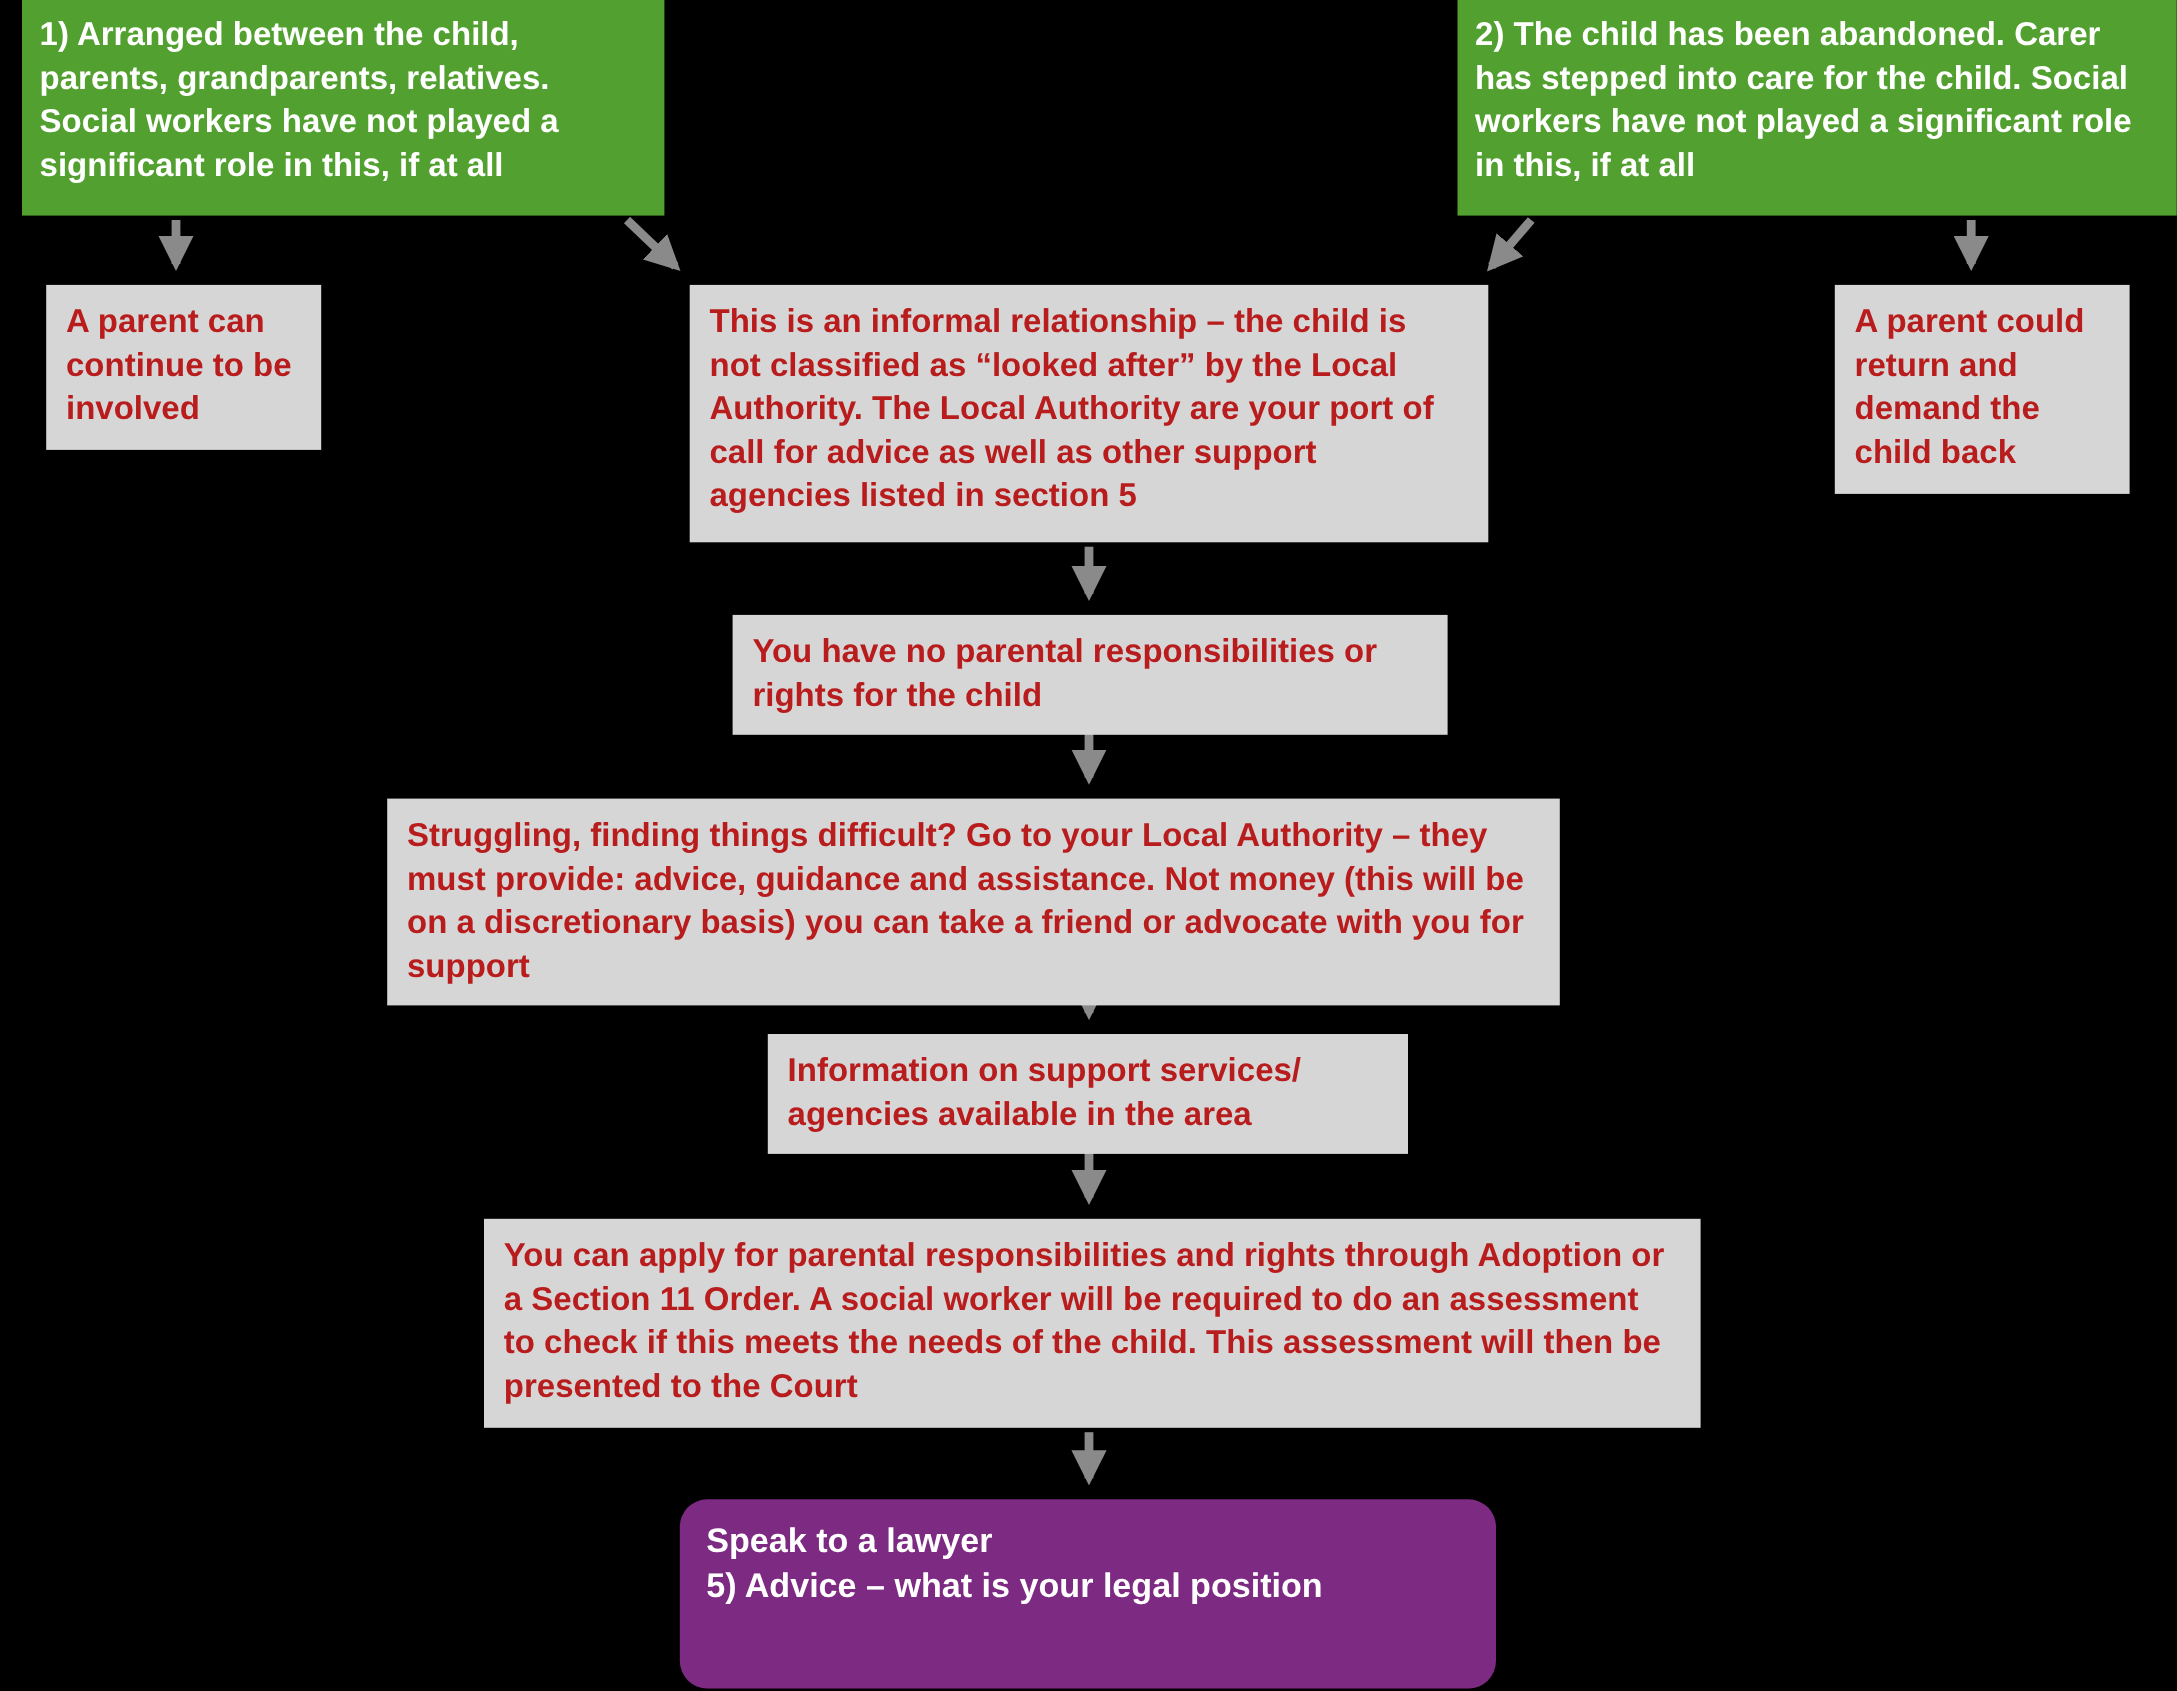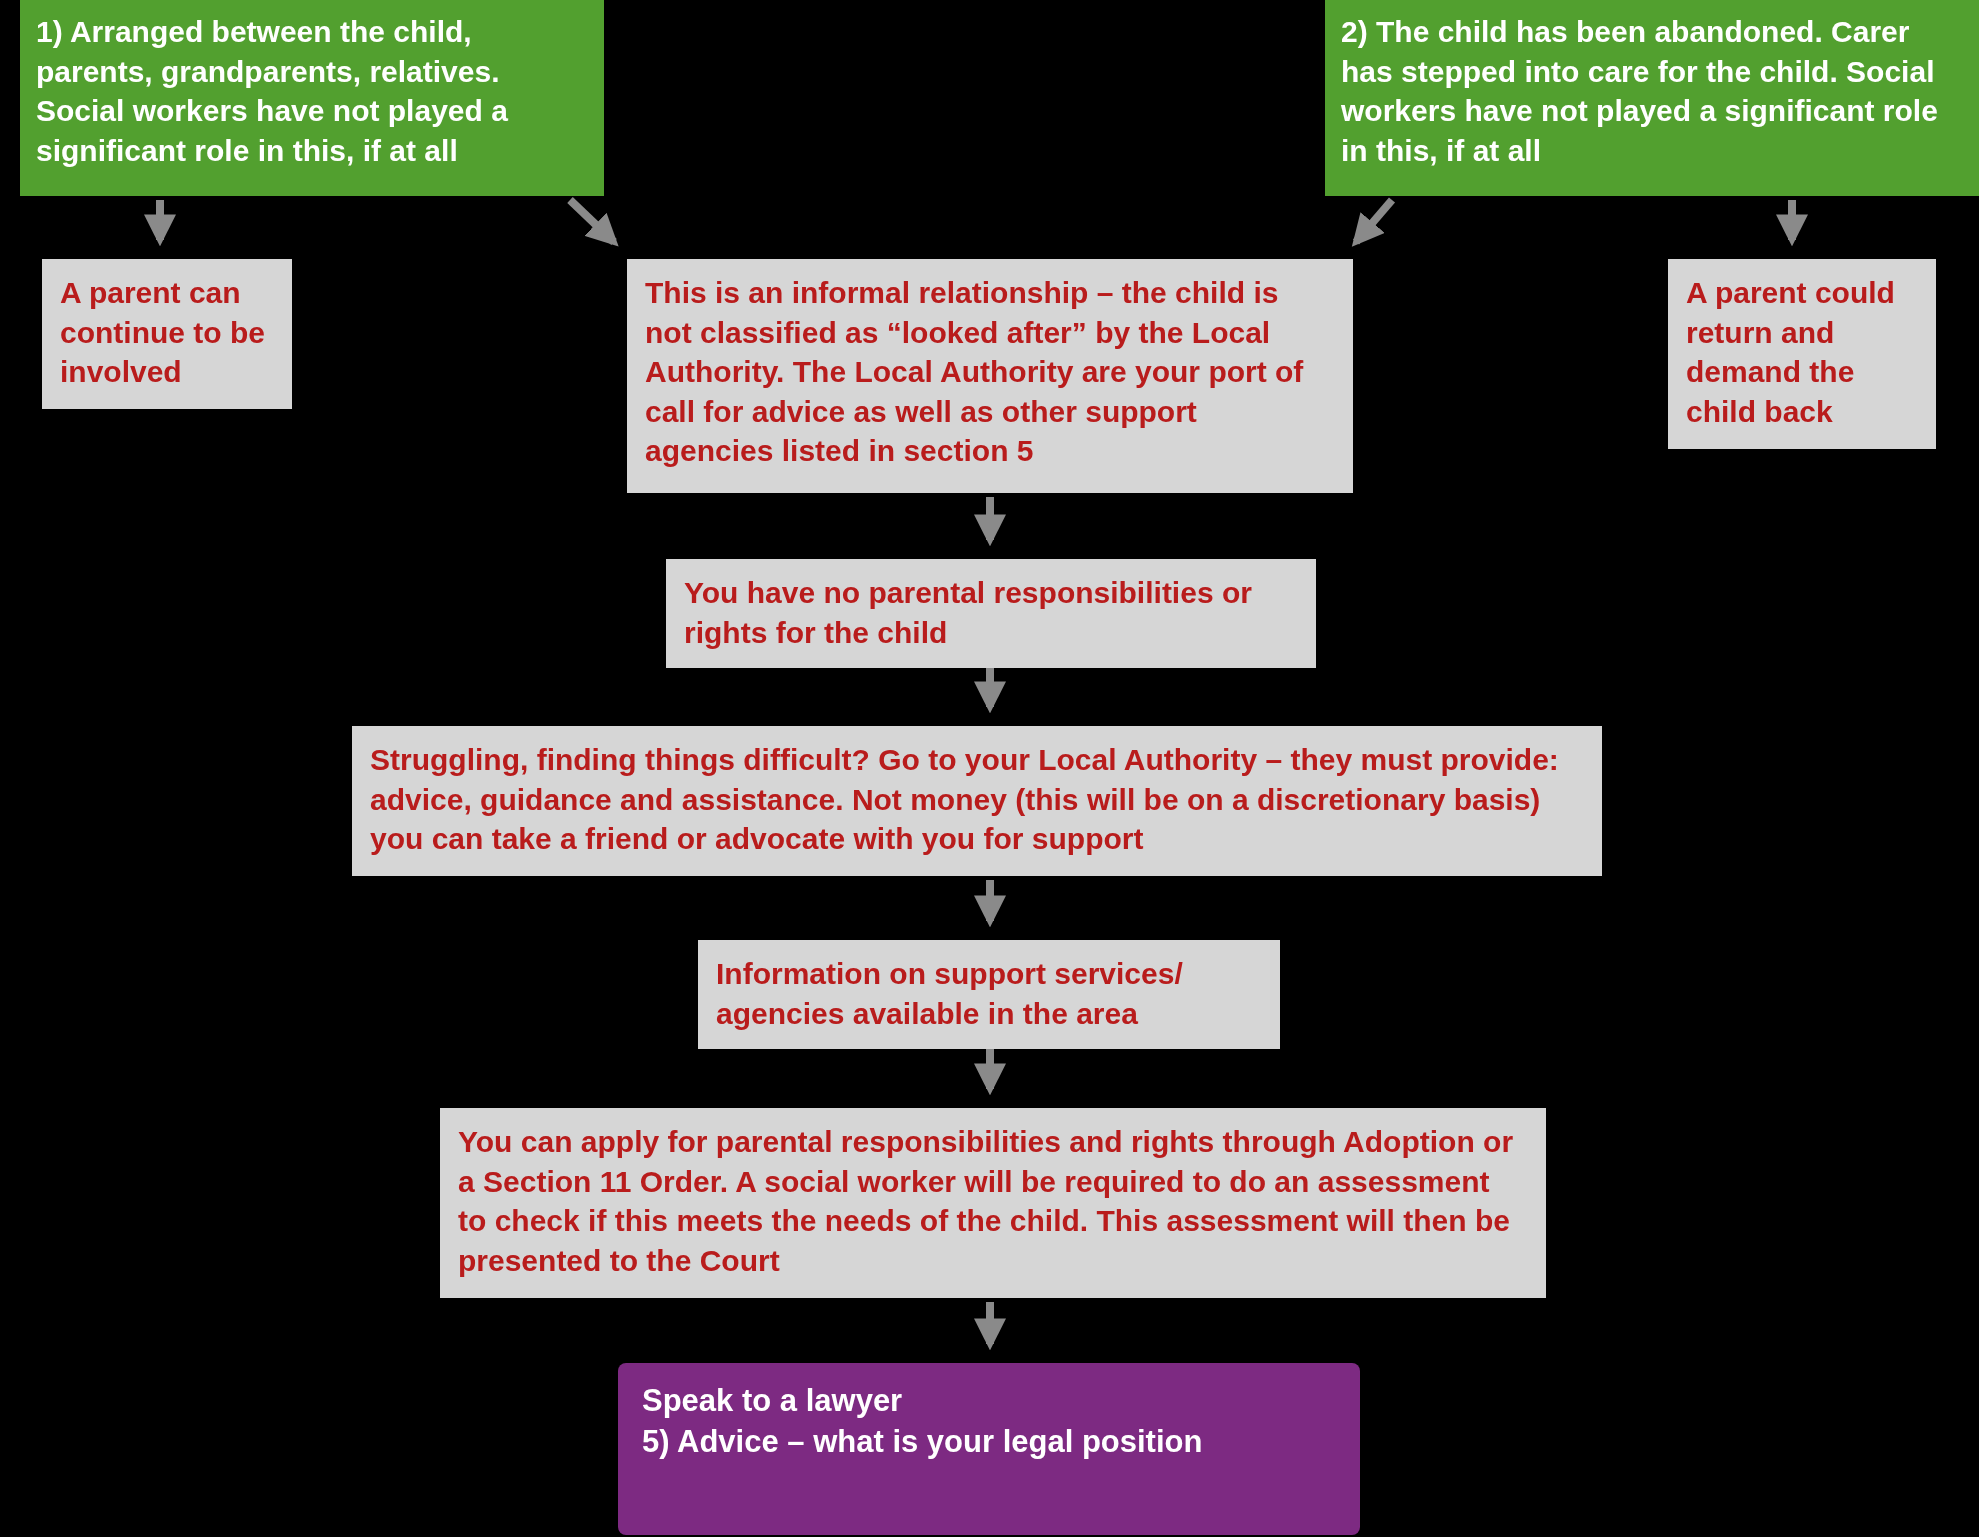--- a/index.html
+++ b/index.html
@@ -28,32 +28,32 @@
     padding: 12px 18px 14px 16px;
   }
   .gray {
     background: #d6d6d6;
     color: #b91c1c;
     padding: 14px 20px 16px 18px;
   }
   .purple {
     background: #7d2a82;
     color: #ffffff;
-    border-radius: 8px;
+    border-radius: 25px;
     padding: 18px 28px 22px 24px;
     font-size: 31px;
   }
   .purple .pline { display: block; }
   #green1 { left: 0px;    top: 0px;    width: 584px;  min-height: 196px; margin-left: 20px; }
   #green2 { left: 1325px; top: 0px;    width: 654px;  min-height: 196px; }
   #parent-involved { left: 42px;   top: 259px;  width: 250px;  min-height: 150px; }
   #informal        { left: 627px;  top: 259px;  width: 726px;  min-height: 234px; }
   #parent-return   { left: 1668px; top: 259px;  width: 268px;  min-height: 190px; }
   #no-parental     { left: 666px;  top: 559px;  width: 650px;  min-height: 102px; }
-  #struggling      { left: 352px;  top: 726px;  width: 1250px; min-height: 150px; }
+  #struggling      { left: 352px;  top: 726px;  width: 1066px; min-height: 150px; }
   #info-support    { left: 698px;  top: 940px;  width: 582px;  min-height: 102px; }
   #apply           { left: 440px;  top: 1108px; width: 1106px; min-height: 190px; }
   #lawyer          { left: 618px;  top: 1363px; width: 742px;  min-height: 172px; }
   .arrow-layer {
     position: absolute;
     left: 0; top: 0;
     width: 1979px;
     height: 1537px;
     pointer-events: none;
   }

